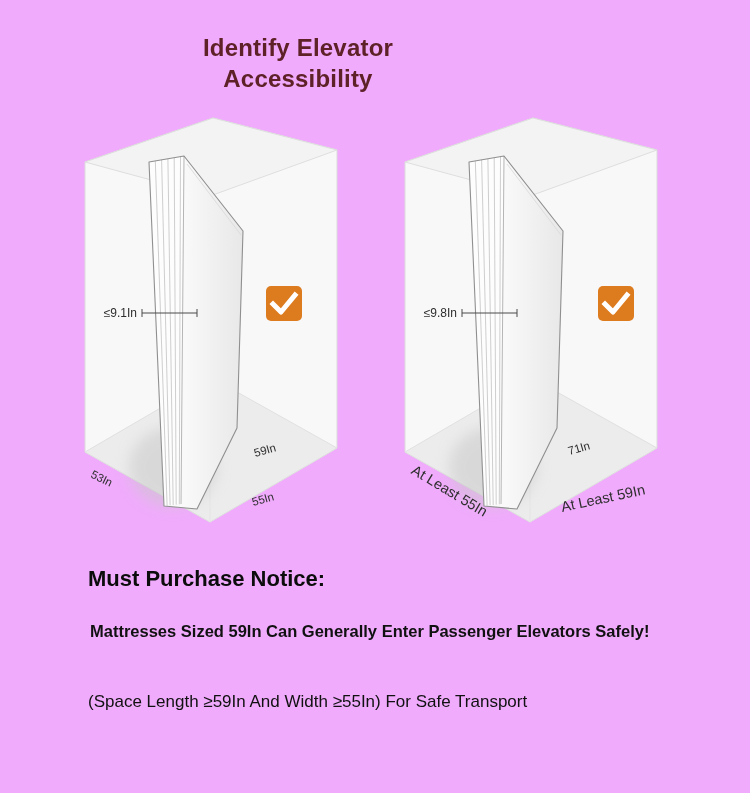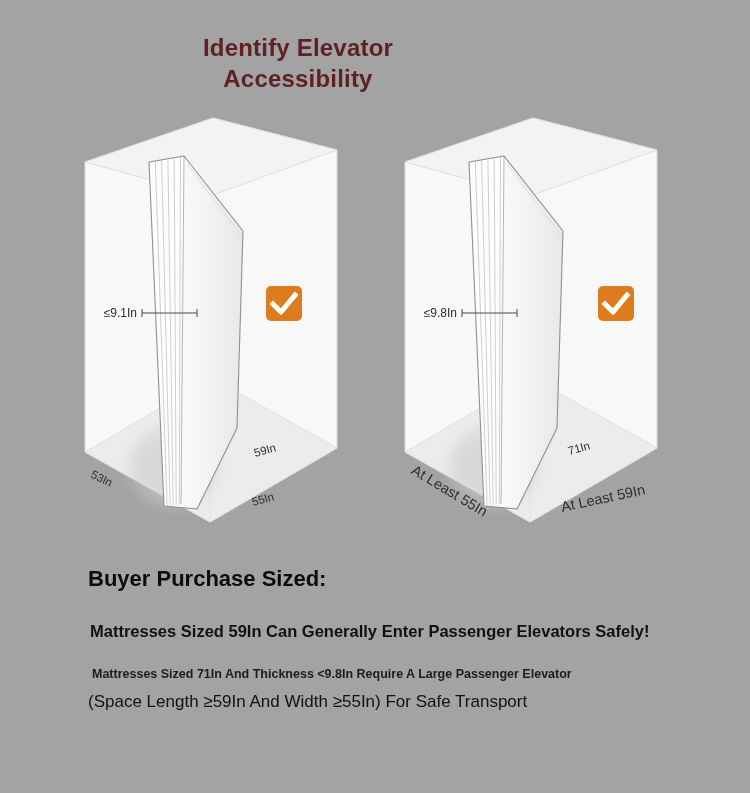--- a/index.html
+++ b/index.html
@@ -1,21 +1,21 @@
 <!DOCTYPE html>
 <html><head>
 <meta charset="utf-8">
 <style>
   * { box-sizing: border-box; }
   body { margin: 0; background: #ffffff; }
   .page {
     position: relative;
     width: 750px;
     height: 793px;
-    background: #a3a3a3;
+    background: #f0abfc;
     font-family: "Liberation Sans", sans-serif;
     overflow: hidden;
   }
   .title {
     position: absolute;
     top: 16px;
     left: 0;
     width: 596px;
     text-align: center;
     font-size: 24px;
@@ -158,18 +158,17 @@
 
       <rect x="278" y="181" width="36" height="35" rx="5" fill="#dd7b1f"></rect>
       <path d="M285,199 L293,207 L307,190" fill="none" stroke="#ffffff" stroke-width="5" stroke-linecap="square" stroke-linejoin="round"></path>
 
       <text x="260" y="347" text-anchor="middle" font-size="11.5" fill="#2e2e2e" transform="rotate(-16 260 347)">71In</text>
       <text x="127" y="390" text-anchor="middle" font-size="14.5" fill="#222222" transform="rotate(31 127 390)">At Least 55In</text>
       <text x="284" y="398" text-anchor="middle" font-size="14.5" fill="#222222" transform="rotate(-12 284 398)">At Least 59In</text>
     </g>
   </svg>
 
-  <div class="notice-heading">Buyer Purchase Sized:</div>
+  <div class="notice-heading">Must Purchase Notice:</div>
   <div class="notice-highlight">Mattresses Sized 59In Can Generally Enter Passenger Elevators Safely!</div>
-  <div class="notice-detail-1">Mattresses Sized 71In And Thickness &lt;9.8In Require A Large Passenger Elevator</div>
   <div class="notice-detail-2">(Space Length ≥59In And Width ≥55In) For Safe Transport</div>
 
 </div>
 
 </body></html>

